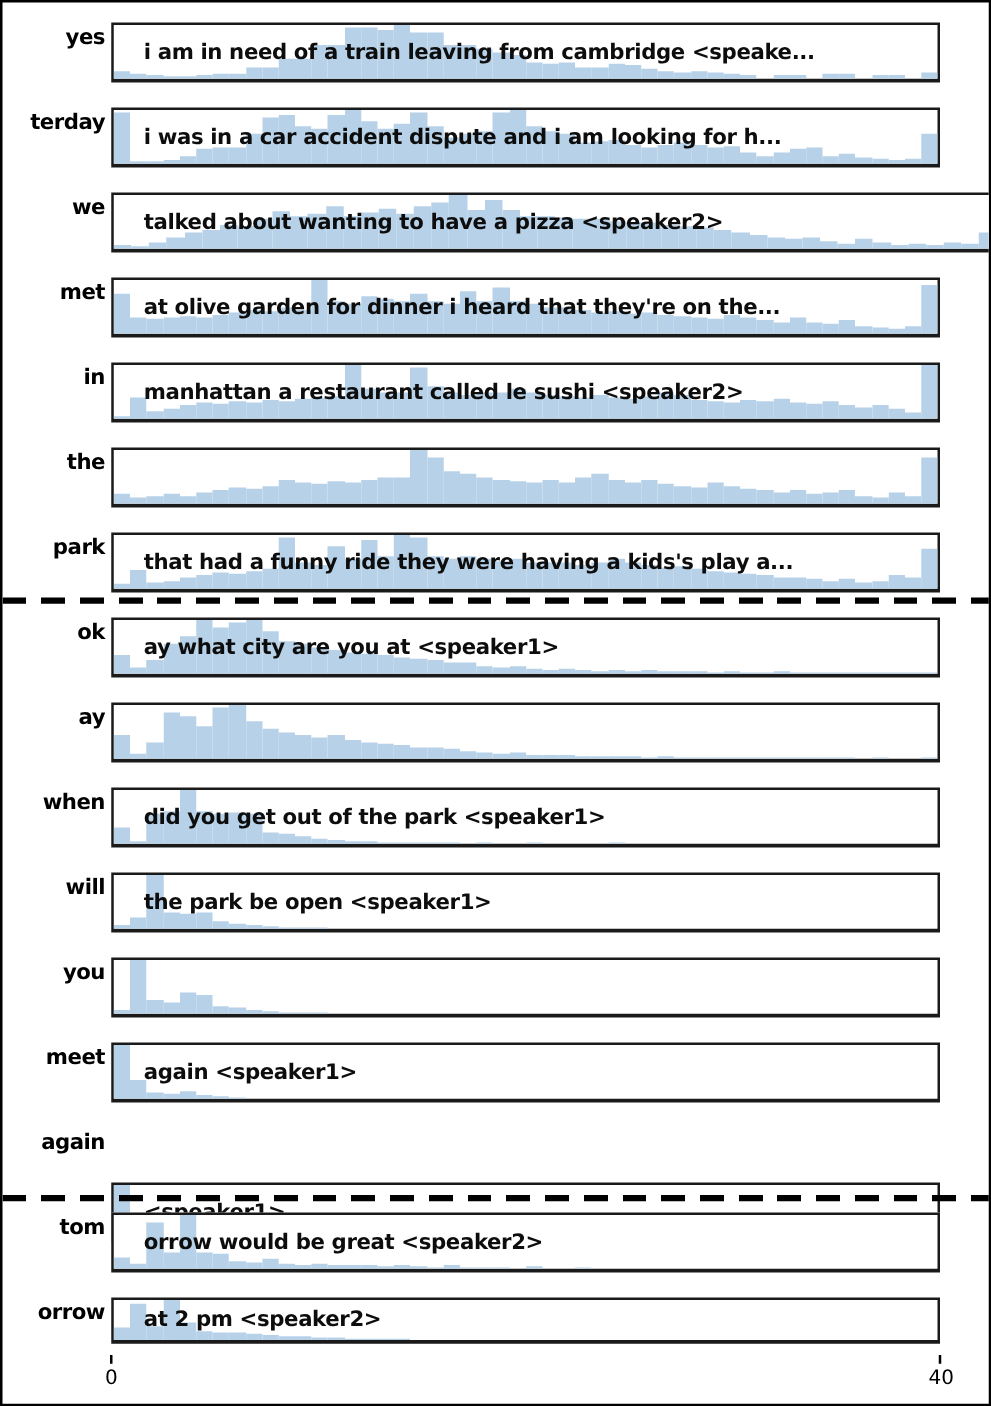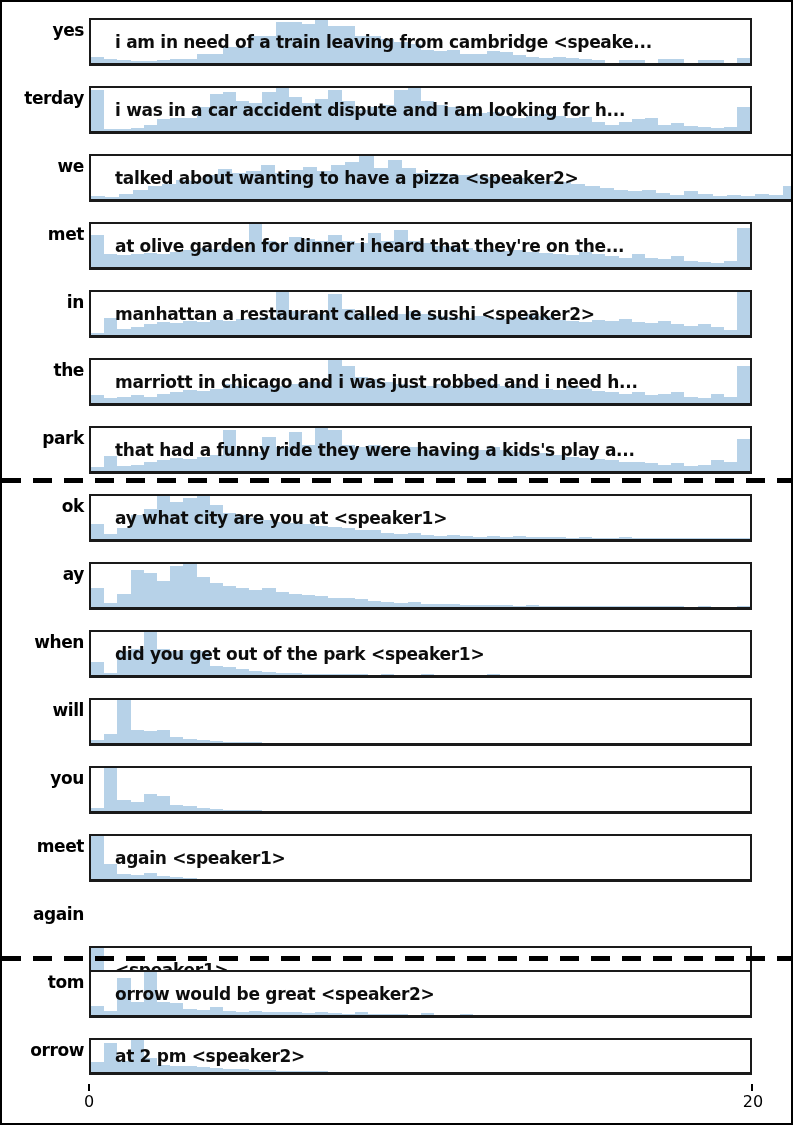--- a/index.html
+++ b/index.html
@@ -385,21 +385,20 @@
           <div class="bar" style="height: 25%; background: rgb(183, 210, 232);"></div>
           <div class="bar" style="height: 18%; background: rgb(183, 210, 232);"></div>
           <div class="bar" style="height: 20%; background: rgb(183, 210, 232);"></div>
           <div class="bar" style="height: 25%; background: rgb(183, 210, 232);"></div>
           <div class="bar" style="height: 15%; background: rgb(183, 210, 232);"></div>
           <div class="bar" style="height: 12%; background: rgb(183, 210, 232);"></div>
           <div class="bar" style="height: 20%; background: rgb(183, 210, 232);"></div>
           <div class="bar" style="height: 15%; background: rgb(183, 210, 232);"></div>
           <div class="bar" style="height: 85%; background: rgb(183, 210, 232);"></div>
         </div>
-        <span class="ptxt">marriott in chicago and i was just robbed and i need h...</span>
       </div>
       <div class="tok" style="top: 426px;">park</div>
       <div class="panel" style="top: 424px; left: 87px; width: 663px; height: 48px;">
         <div class="bars">
           <div class="bar" style="height: 10%; background: rgb(183, 210, 232);"></div>
           <div class="bar" style="height: 35%; background: rgb(183, 210, 232);"></div>
           <div class="bar" style="height: 12%; background: rgb(183, 210, 232);"></div>
           <div class="bar" style="height: 15%; background: rgb(183, 210, 232);"></div>
           <div class="bar" style="height: 20%; background: rgb(183, 210, 232);"></div>
           <div class="bar" style="height: 25%; background: rgb(183, 210, 232);"></div>
@@ -664,20 +663,21 @@
           <div class="bar" style="height: 0%; background: rgb(183, 210, 232);"></div>
           <div class="bar" style="height: 0%; background: rgb(183, 210, 232);"></div>
           <div class="bar" style="height: 0%; background: rgb(183, 210, 232);"></div>
           <div class="bar" style="height: 0%; background: rgb(183, 210, 232);"></div>
           <div class="bar" style="height: 0%; background: rgb(183, 210, 232);"></div>
           <div class="bar" style="height: 0%; background: rgb(183, 210, 232);"></div>
           <div class="bar" style="height: 0%; background: rgb(183, 210, 232);"></div>
           <div class="bar" style="height: 0%; background: rgb(183, 210, 232);"></div>
           <div class="bar" style="height: 0%; background: rgb(183, 210, 232);"></div>
         </div>
+        <span class="ptxt">the park be open &lt;speaker1&gt;</span>
       </div>
       <div class="tok" style="top: 766px;">you</div>
       <div class="panel" style="top: 764px; left: 87px; width: 663px; height: 48px;">
         <div class="bars">
           <div class="bar" style="height: 8%; background: rgb(183, 210, 232);"></div>
           <div class="bar" style="height: 100%; background: rgb(183, 210, 232);"></div>
           <div class="bar" style="height: 25%; background: rgb(183, 210, 232);"></div>
           <div class="bar" style="height: 22%; background: rgb(183, 210, 232);"></div>
           <div class="bar" style="height: 40%; background: rgb(183, 210, 232);"></div>
           <div class="bar" style="height: 35%; background: rgb(183, 210, 232);"></div>
@@ -951,15 +951,15 @@
         </div>
         <span class="ptxt">at 2 pm &lt;speaker2&gt;</span>
       </div>
     </div>
   <div class="sep" id="sep-1"></div>
   <div class="sep" id="sep-2"></div>
   <div>
     <div class="xtick-mark" style="left:86px"></div>
     <div class="xtick-mark" style="left:749px"></div>
     <div class="xtick-label" id="xtick-label-0">0</div>
-    <div class="xtick-label" id="xtick-label-50">20</div>
+    <div class="xtick-label" id="xtick-label-50">40</div>
   </div>
 </div>
 
 </body></html>

